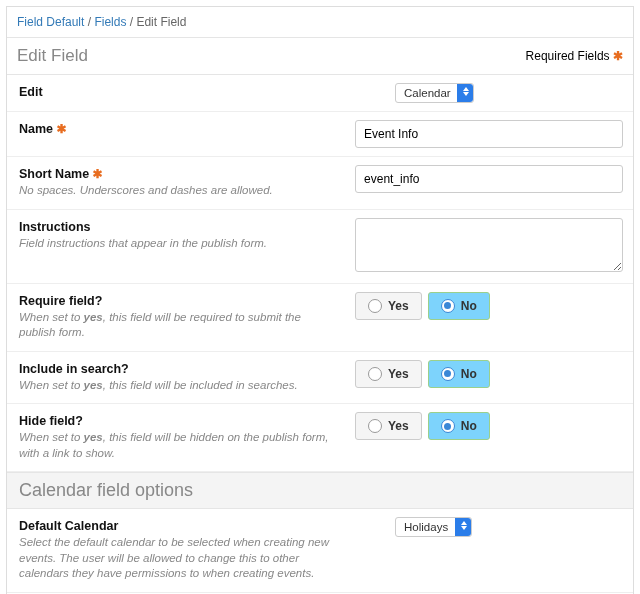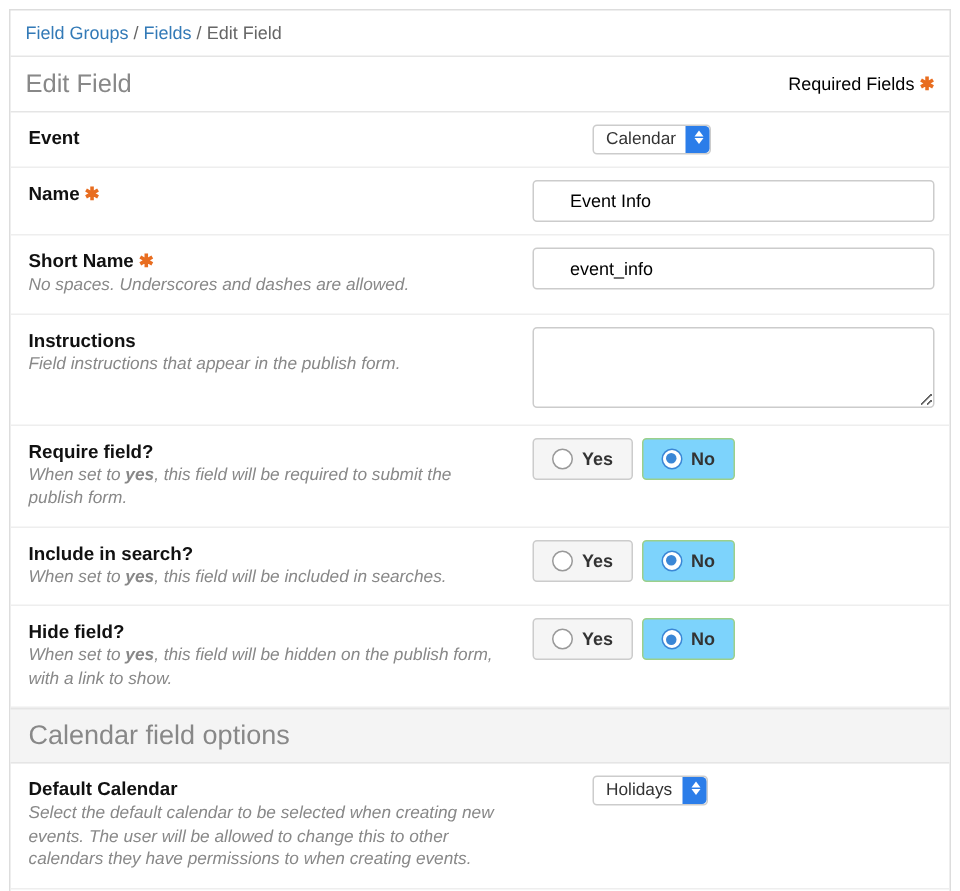--- a/index.html
+++ b/index.html
@@ -10,50 +10,50 @@
   .header { display:flex; justify-content: space-between; align-items:center; padding: 8px 10px; border-bottom:1px solid #e5e5e5; }
   .header h1 { font-size: 17px; font-weight: 400; color: #888; }
   .req-label { color:#000000; font-size:12px; }
   .asterisk { color:#e86d20; font-weight:bold; }
   .row { display:flex; border-bottom:1px solid #eee; }
   .row:last-child { border-bottom:none;}
   .col-l { width: 54%; padding: 10px 12px; }
   .col-r { width: 46%; padding: 8px 10px; }
   .label { font-weight: bold; font-size:12.5px; color:#111; }
   .hint { color:#888; font-style: italic; font-size:11.5px; margin-top:2px; line-height:1.35; }
-  input[type=text], textarea { width:100%; border:1px solid #ccc; border-radius:3px; padding:6px 24px; font-size:12px; font-family:inherit; }
+  input[type=text], textarea { width:100%; border:1px solid #ccc; border-radius:3px; padding:6px 8px; font-size:12px; font-family:inherit; }
   textarea { height:54px; resize:vertical; }
   .select-wrap { display:inline-block; position:relative;margin-left:40px; }
   select { -webkit-appearance:none; appearance:none; background:#fff; border:1px solid #ccc; border-radius:3px; padding:3px 22px 3px 8px; font-size:11.5px; color:#333; }
   .select-wrap::after { content:""; position:absolute; right:1px; top:1px; bottom:1px; width:16px; background:#2b7de9; border-radius:0 3px 3px 0; pointer-events:none; }
   .select-wrap::before { content:""; position:absolute; right:5px; top:50%; width:0; height:0; border-left:3px solid transparent; border-right:3px solid transparent; border-top:4px solid #fff; z-index:2; transform:translateY(-1px); pointer-events:none; }
   .select-wrap .up { position:absolute; right:5px; top:50%; width:0; height:0; border-left:3px solid transparent; border-right:3px solid transparent; border-bottom:4px solid #fff; z-index:2; transform:translateY(-6px); pointer-events:none;}
   .radio-group { display:flex; gap:6px; }
   .radio-item { display:inline-flex; align-items:center; gap:6px; border:1px solid #ccc; border-radius:3px; padding:6px 12px; background:#f5f5f5; font-size:12px; font-weight:bold; cursor:pointer; }
   .radio-item.selected { background:#7dd3fc; border-color:#9bd08b; }
   .radio-dot { width:14px; height:14px; border-radius:50%; border:1px solid #999; background:#fff; display:inline-flex; align-items:center; justify-content:center; }
   .radio-item.selected .radio-dot { border-color:#3a87d6; }
   .radio-item.selected .radio-dot::after { content:""; width:7px; height:7px; background:#3a87d6; border-radius:50%; }
   .section-title { background:#f4f4f4; padding:7px 12px; color:#888; font-size:18px; border-bottom:1px solid #e5e5e5; border-top:1px solid #e5e5e5; }
 </style>
 </head>
 <body>
 
 <div class="outer">
   <div class="breadcrumb">
-    <a href="#">Field Groups</a><span> / </span><a href="#">Fields</a><span> / </span><span>Edit Field</span>
+    <a href="#">Field Default</a><span> / </span><a href="#">Fields</a><span> / </span><span>Edit Field</span>
   </div>
 
   <div class="header">
     <h1>Edit Field</h1>
     <div><span class="req-label">Required Fields</span> <span class="asterisk">✱</span></div>
   </div>
 
   <div class="row">
-    <div class="col-l"><span class="label">Event</span></div>
+    <div class="col-l"><span class="label">Edit</span></div>
     <div class="col-r">
       <span class="select-wrap"><span class="up"></span>
         <select><option>Calendar</option></select>
       </span>
     </div>
   </div>
 
   <div class="row">
     <div class="col-l"><span class="label">Name</span> <span class="asterisk">✱</span></div>
     <div class="col-r"><input type="text" value="Event Info" style=""></div>

